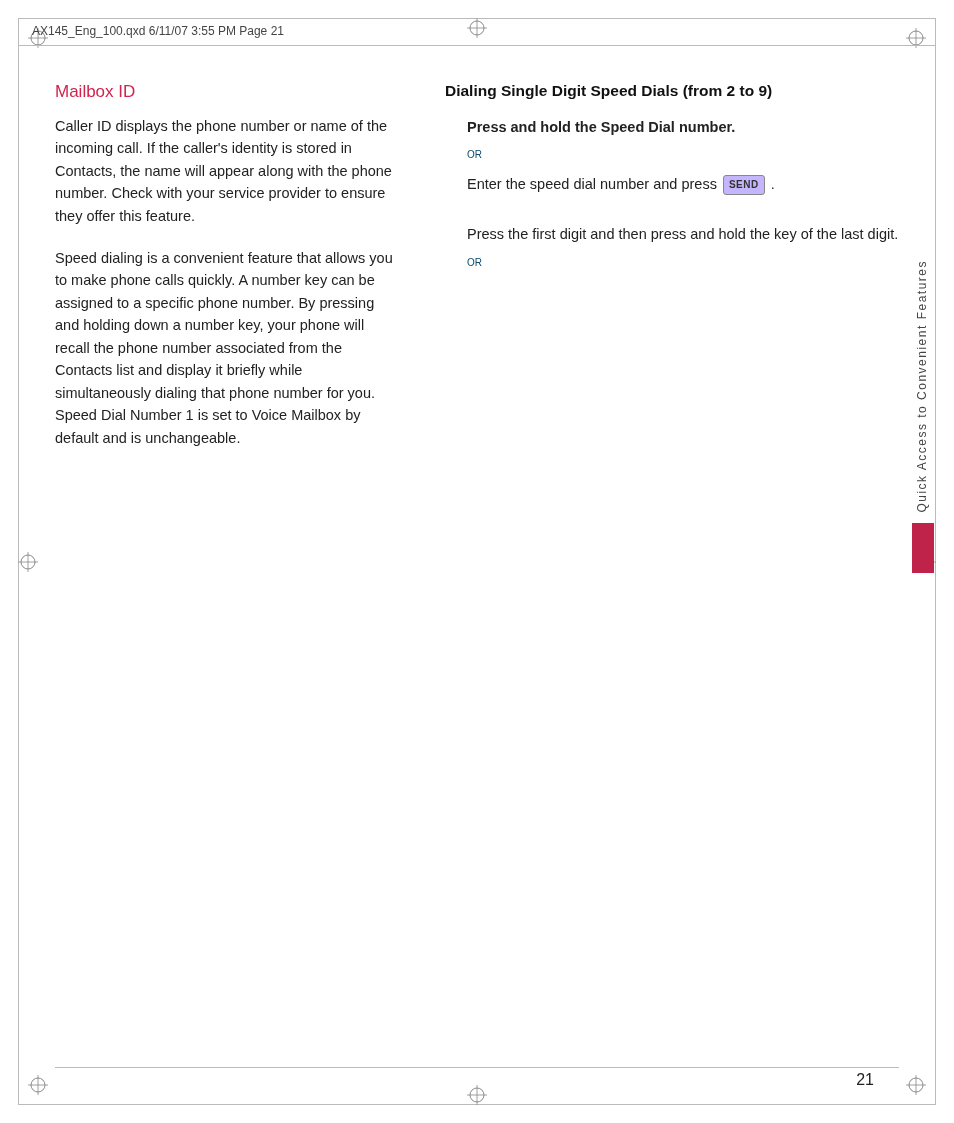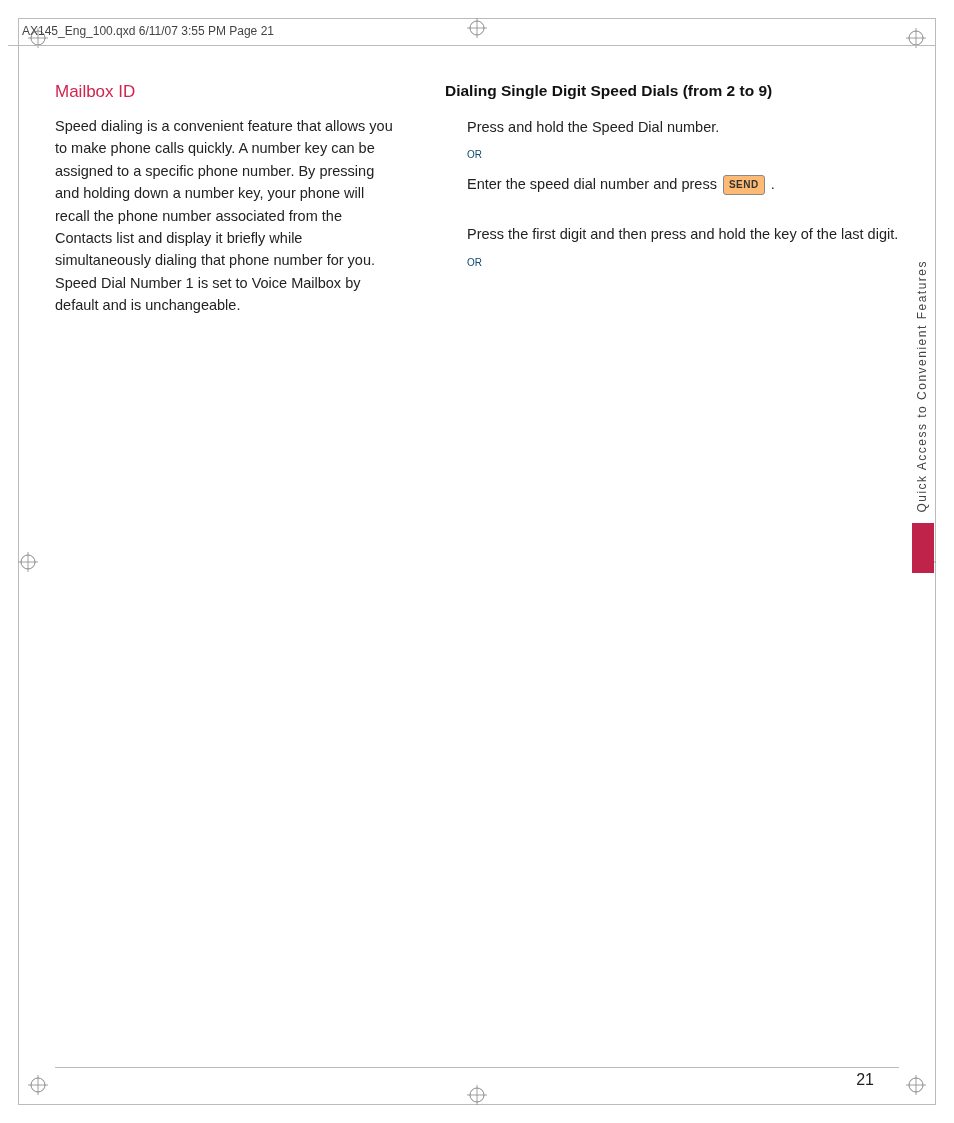--- a/index.html
+++ b/index.html
@@ -24,21 +24,21 @@
       right: 18px;
       bottom: 18px;
       border: 1px solid #bbb;
       pointer-events: none;
     }
 
     
     .header-bar {
       position: absolute;
       top: 18px;
-      left: 8px;
+      left: 18px;
       right: 18px;
       height: 28px;
       border-bottom: 1px solid #bbb;
       display: flex;
       align-items: center;
       padding: 0 14px;
       font-size: 12px;
       color: #444;
     }
 
@@ -119,21 +119,21 @@
 
     
     .send-btn {
       display: inline-block;
       border: 1px solid #888;
       border-radius: 3px;
       padding: 1px 5px;
       font-size: 10px;
       font-weight: bold;
       color: #333;
-      background: #fdba74;
+      background: #c4b5fd;
       vertical-align: middle;
       margin: 0 2px;
       letter-spacing: 0.5px;
     }
 
     
     .side-tab {
       position: absolute;
       right: 18px;
       top: 260px;
@@ -243,31 +243,32 @@
 
 <div class="header-bar">
   <span>AX145_Eng_100.qxd   6/11/07   3:55 PM   Page 21</span>
 </div>
 
 <div class="content-area">
 
   <div class="left-col">
 
     <h2 class="section-title">Mailbox ID</h2>
+    <p class="body-text">Caller ID displays the phone number or name of the incoming call. If the caller's identity is stored in Contacts, the name will appear along with the phone number. Check with your service provider to ensure they offer this feature.</p>
 
     <p class="body-text">Speed dialing is a convenient feature that allows you to make phone calls quickly. A number key can be assigned to a specific phone number.  By pressing and holding down a number key, your phone will recall the phone number associated from the Contacts list and display it briefly while simultaneously dialing that phone number for you.  Speed Dial Number 1  is set to Voice Mailbox by default and is unchangeable.</p>
 
   </div>
 
   <div class="right-col">
 
     <h3 class="subsection-title">Dialing Single Digit Speed Dials (from 2 to 9)</h3>
 
     <div class="indent-block">
-      <p class="body-text" style="margin-bottom:8px;">Press and hold the Speed Dial number.</p>
+      <p class="body-text" style="margin-bottom:8px;font-weight:bold;">Press and hold the Speed Dial number.</p>
     </div>
 
     <div class="or-text">
       <span>OR</span>
     </div>
 
     <div class="indent-block" style="margin-bottom:28px;">
       <p class="body-text" style="margin-bottom:0;">
         <span>Enter the speed dial number and press</span>
         <span class="send-btn">SEND</span>

